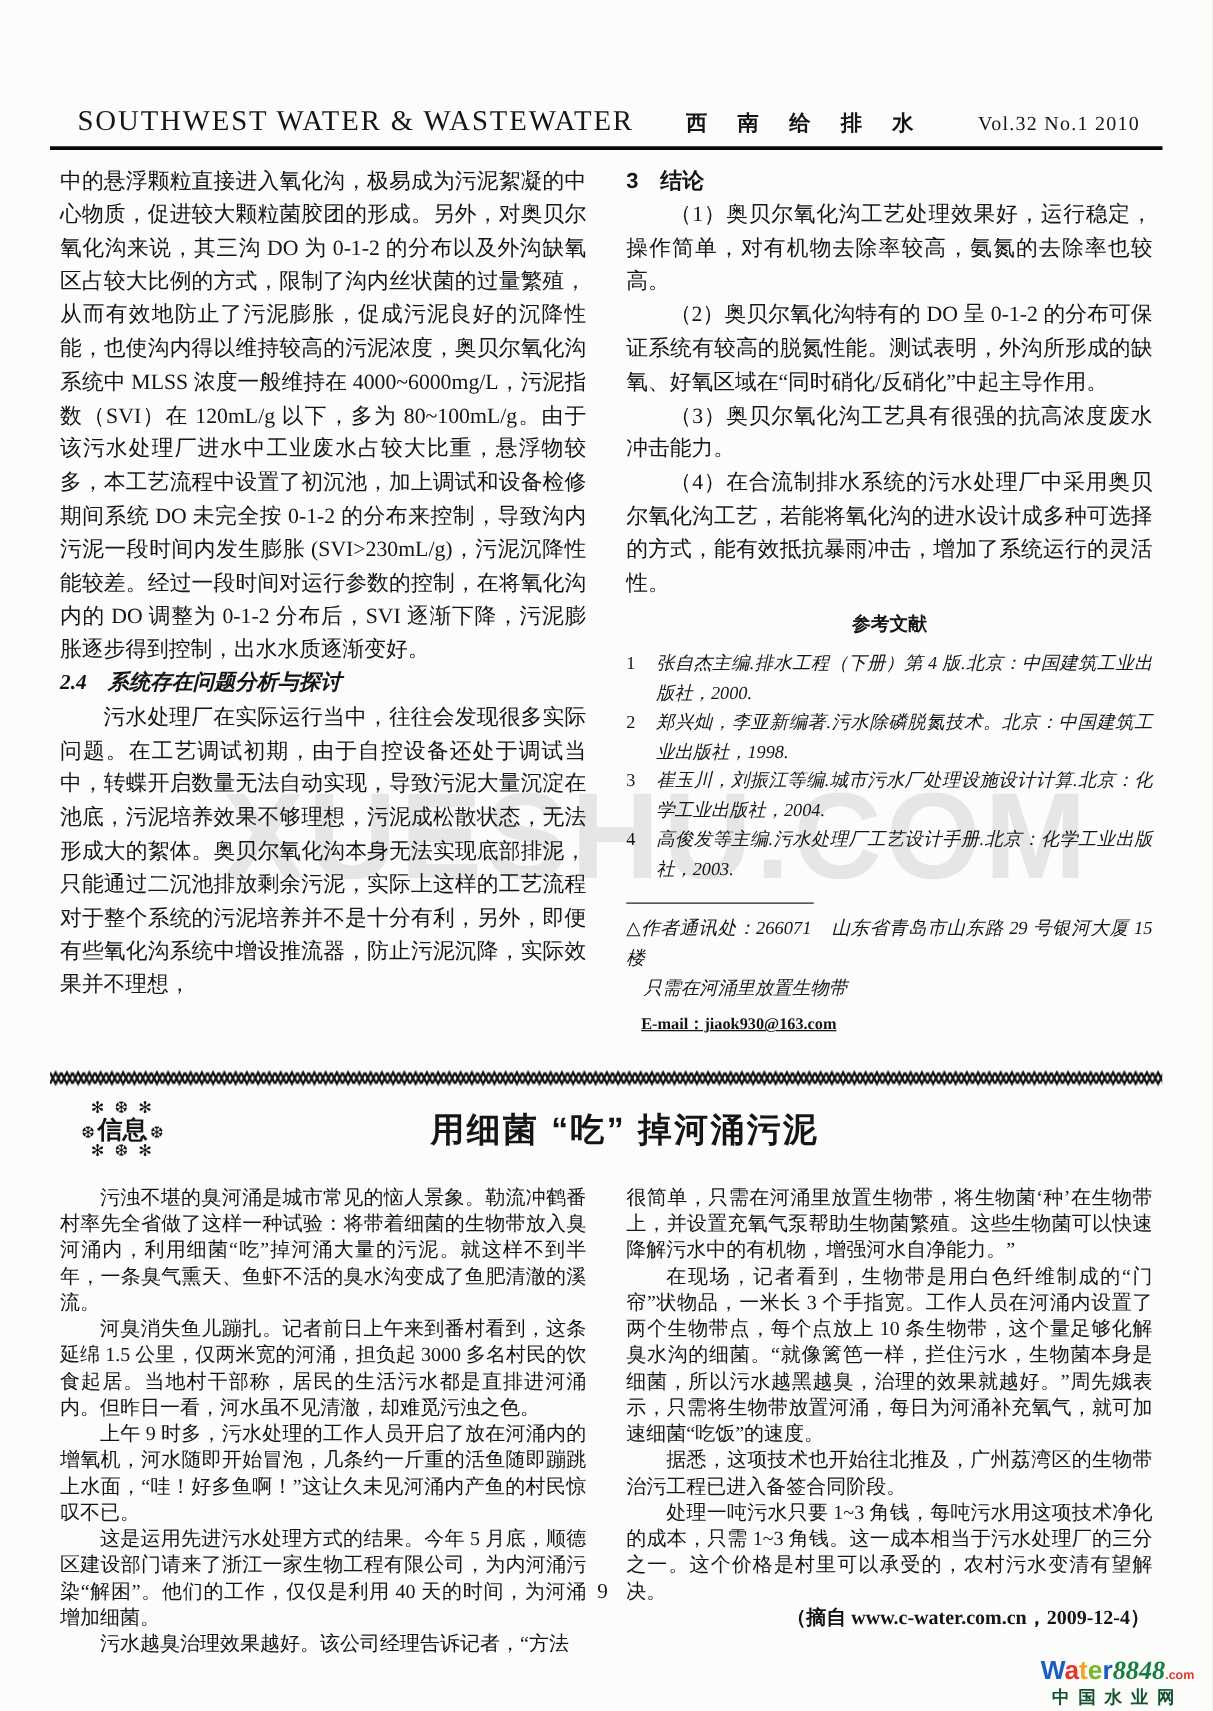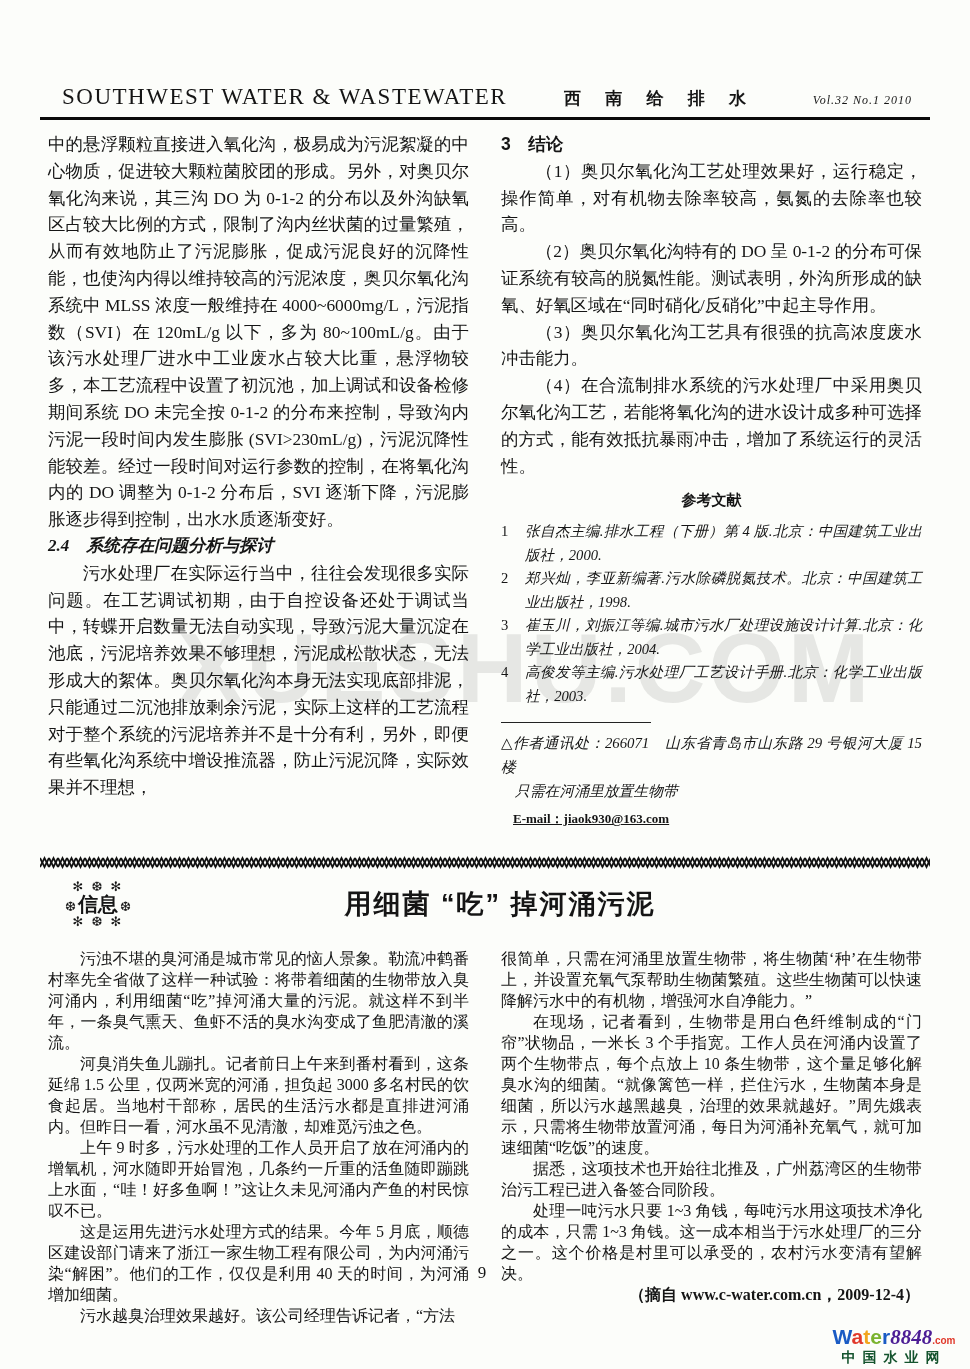--- a/index.html
+++ b/index.html
@@ -9,21 +9,21 @@
     background:#fcfdfa; color:#151515; overflow:hidden;
     font-family:"Liberation Serif","DejaVu Serif",serif;
   }
   
   .journal-header {
     position:absolute; top:84px; left:62px; right:58px;
     display:flex; justify-content:space-between; align-items:baseline;
   }
   .journal-en { font-size:23px; letter-spacing:1.5px; font-weight:500; }
   .journal-cn { font-size:17px; letter-spacing:10px; font-weight:bold; }
-  .journal-issue { font-size:12px; letter-spacing:1px;font-style:italic; }
+  .journal-issue { font-size:16px; letter-spacing:1px; }
   .header-rule { position:absolute; top:117px; left:40px; right:40px; height:3px; background:#0a0a0a; }
   
   .watermark {
     position:absolute; top:612px; left:178px; z-index:0;
     font-family:"Liberation Sans","DejaVu Sans",sans-serif;
     font-size:98px; font-weight:bold; letter-spacing:3px;
     color:rgba(70,70,70,0.12); white-space:nowrap; pointer-events:none;
   }
   
   .main-cols { position:absolute; top:131px; left:48px; width:874px; display:flex; gap:32px; z-index:1; }
@@ -160,18 +160,18 @@
       <p class="indent">据悉，这项技术也开始往北推及，广州荔湾区的生物带治污工程已进入备签合同阶段。</p>
       <p class="indent">处理一吨污水只要 1~3 角钱，每吨污水用这项技术净化的成本，只需 1~3 角钱。这一成本相当于污水处理厂的三分之一。这个价格是村里可以承受的，农村污水变清有望解决。</p>
       <p class="news-source">（摘自 www.c-water.com.cn，2009-12-4）</p>
     </div>
   </div>
 
   <div class="page-number">· 9 ·</div>
 
   <div class="site-logo">
     <div class="logo-line1">
-      <span style="color: rgb(26, 91, 196);">W</span><span style="color: rgb(224, 57, 43);">a</span><span style="color: rgb(242, 165, 30);">t</span><span style="color: rgb(122, 179, 46);">e</span><span style="color: rgb(26, 91, 196);">r</span><span class="logo-num" style="color: #4c1d95;">8848</span><span class="logo-dotcom" style="color: rgb(224, 57, 43);">.com</span>
+      <span style="color: rgb(26, 91, 196);">W</span><span style="color: rgb(224, 57, 43);">a</span><span style="color: rgb(242, 165, 30);">t</span><span style="color: rgb(122, 179, 46);">e</span><span style="color: rgb(26, 91, 196);">r</span><span class="logo-num" style="color: #15803d;">8848</span><span class="logo-dotcom" style="color: rgb(224, 57, 43);">.com</span>
     </div>
     <div class="logo-sub" style="color: #14532d;">中国水业网</div>
   </div>
 
 </div>
 
 </body></html>

